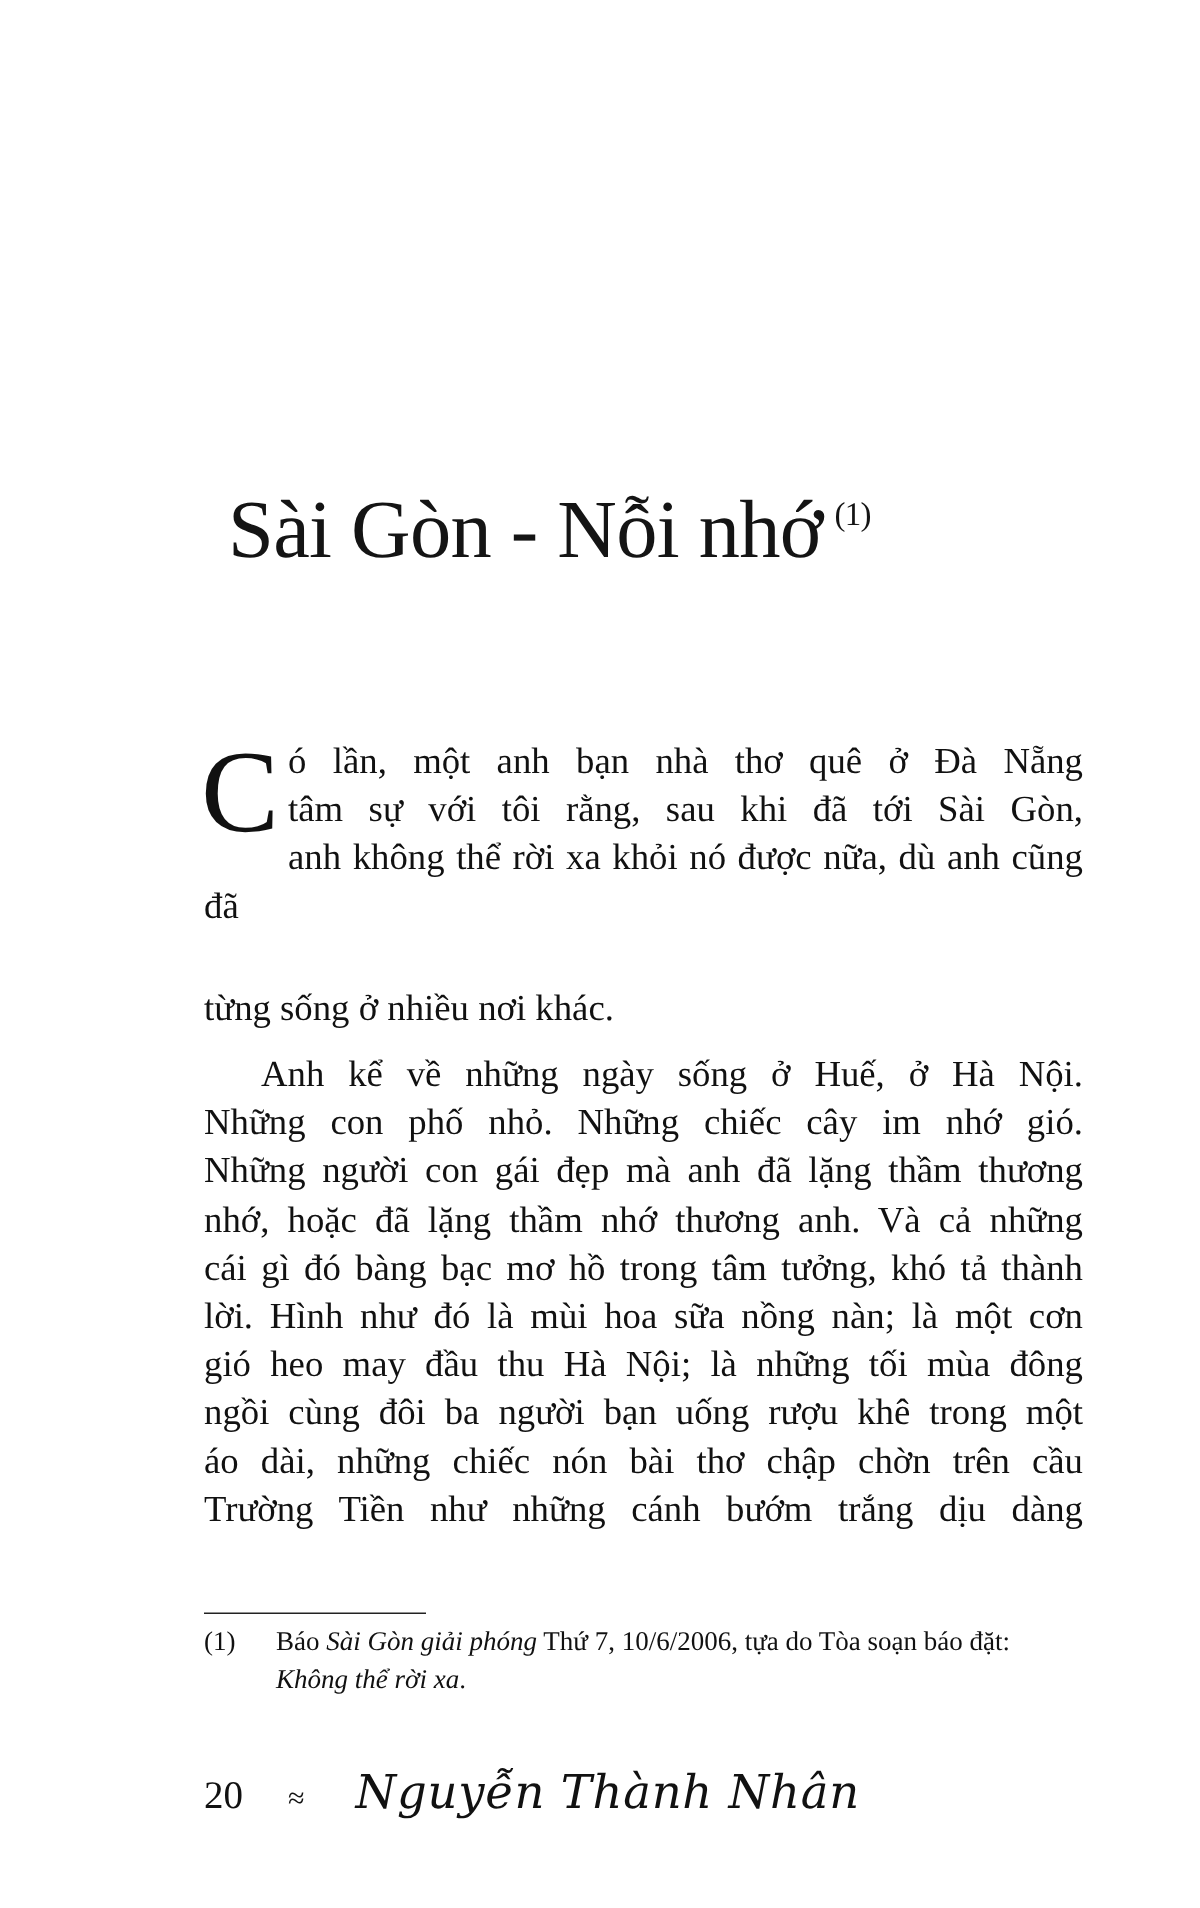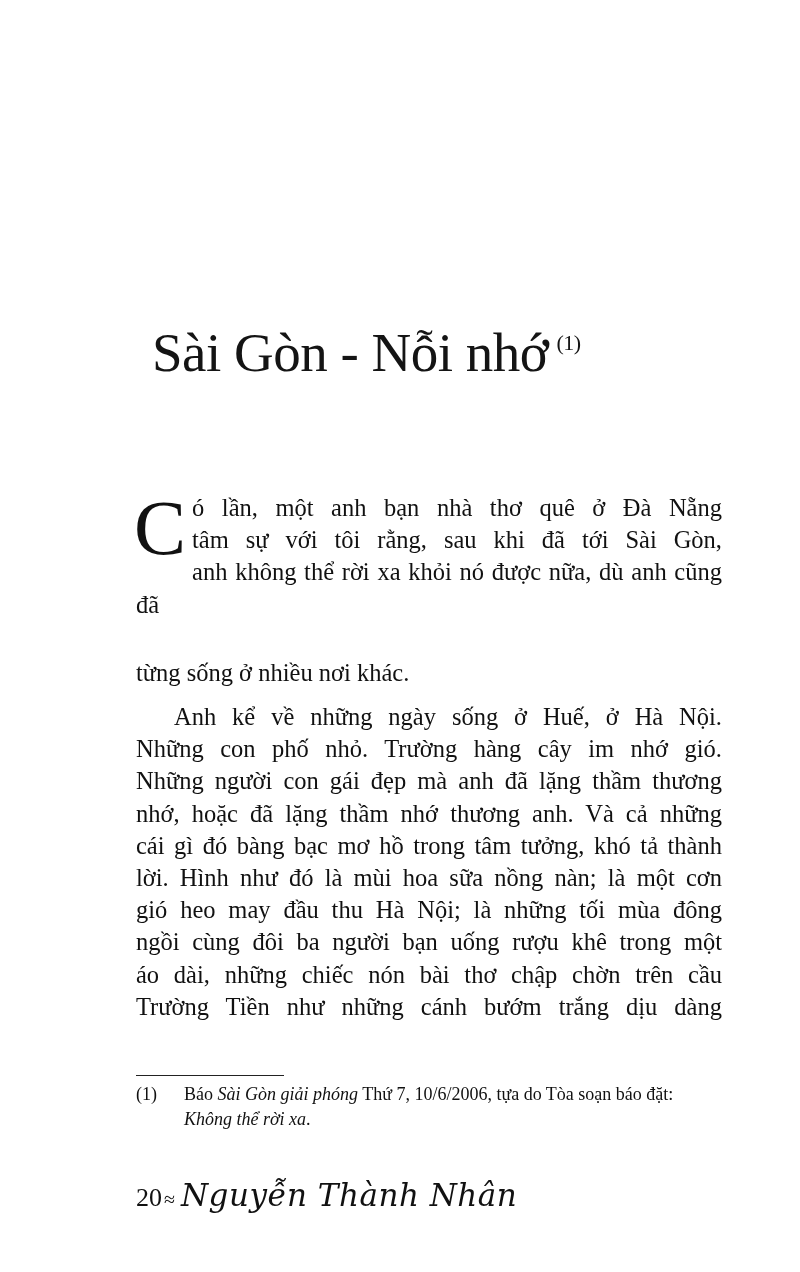--- a/index.html
+++ b/index.html
@@ -31,41 +31,41 @@
     border-top: 1.6px solid #222;
   }
   .footnote {
     position: absolute; left: 136px; top: 1082px; width: 590px;
     font-size: 18px; line-height: 25px;
   }
   .footnote .num { position: absolute; left: 0; top: 0; }
   .footnote .fn-body { margin-left: 48px; }
   .footer {
     position: absolute; left: 136px; top: 1180px; font-size: 26px; line-height: 30px;
-    white-space: nowrap; display: flex; align-items: baseline;
+    white-space: nowrap; display: flex; align-items: baseline; gap: 28px;
   }
   .footer .sep { font-size: 20px; margin: 0 6px 0 2px; }
   .footer .author { font-style: italic; font-family: "DejaVu Serif", serif; font-size: 31px; letter-spacing: 0.5px; }
 </style>
 </head>
 <body>
 
 <h1 class="title"><span>Sài Gòn - Nỗi nhớ</span><sup>(1)</sup></h1>
 
 <div class="body-text">
   <p>
       <span class="dropcap">C</span>
       <span class="line">ó lần, một anh bạn nhà thơ quê ở Đà Nẵng</span>
       <span class="line">tâm sự với tôi rằng, sau khi đã tới Sài Gòn,</span>
       <span class="line">anh không thể rời xa khỏi nó được nữa, dù anh cũng đã</span>
       <span class="line last">từng sống ở nhiều nơi khác.</span>
     </p>
   <p>
       <span class="line" style="text-indent:38px">Anh kể về những ngày sống ở Huế, ở Hà Nội.</span>
-      <span class="line" style="text-indent:0">Những con phố nhỏ. Trường hàng cây im nhớ gió.</span>
+      <span class="line" style="text-indent:0">Những con phố nhỏ. Những chiếc cây im nhớ gió.</span>
       <span class="line" style="text-indent:0">Những người con gái đẹp mà anh đã lặng thầm thương</span>
       <span class="line" style="text-indent:0">nhớ, hoặc đã lặng thầm nhớ thương anh. Và cả những</span>
       <span class="line" style="text-indent:0">cái gì đó bàng bạc mơ hồ trong tâm tưởng, khó tả thành</span>
       <span class="line" style="text-indent:0">lời. Hình như đó là mùi hoa sữa nồng nàn; là một cơn</span>
       <span class="line" style="text-indent:0">gió heo may đầu thu Hà Nội; là những tối mùa đông</span>
       <span class="line" style="text-indent:0">ngồi cùng đôi ba người bạn uống rượu khê trong một</span>
       <span class="line" style="text-indent:0">áo dài, những chiếc nón bài thơ chập chờn trên cầu</span>
       <span class="line" style="text-indent:0">Trường Tiền như những cánh bướm trắng dịu dàng</span>
     </p>
 </div>

